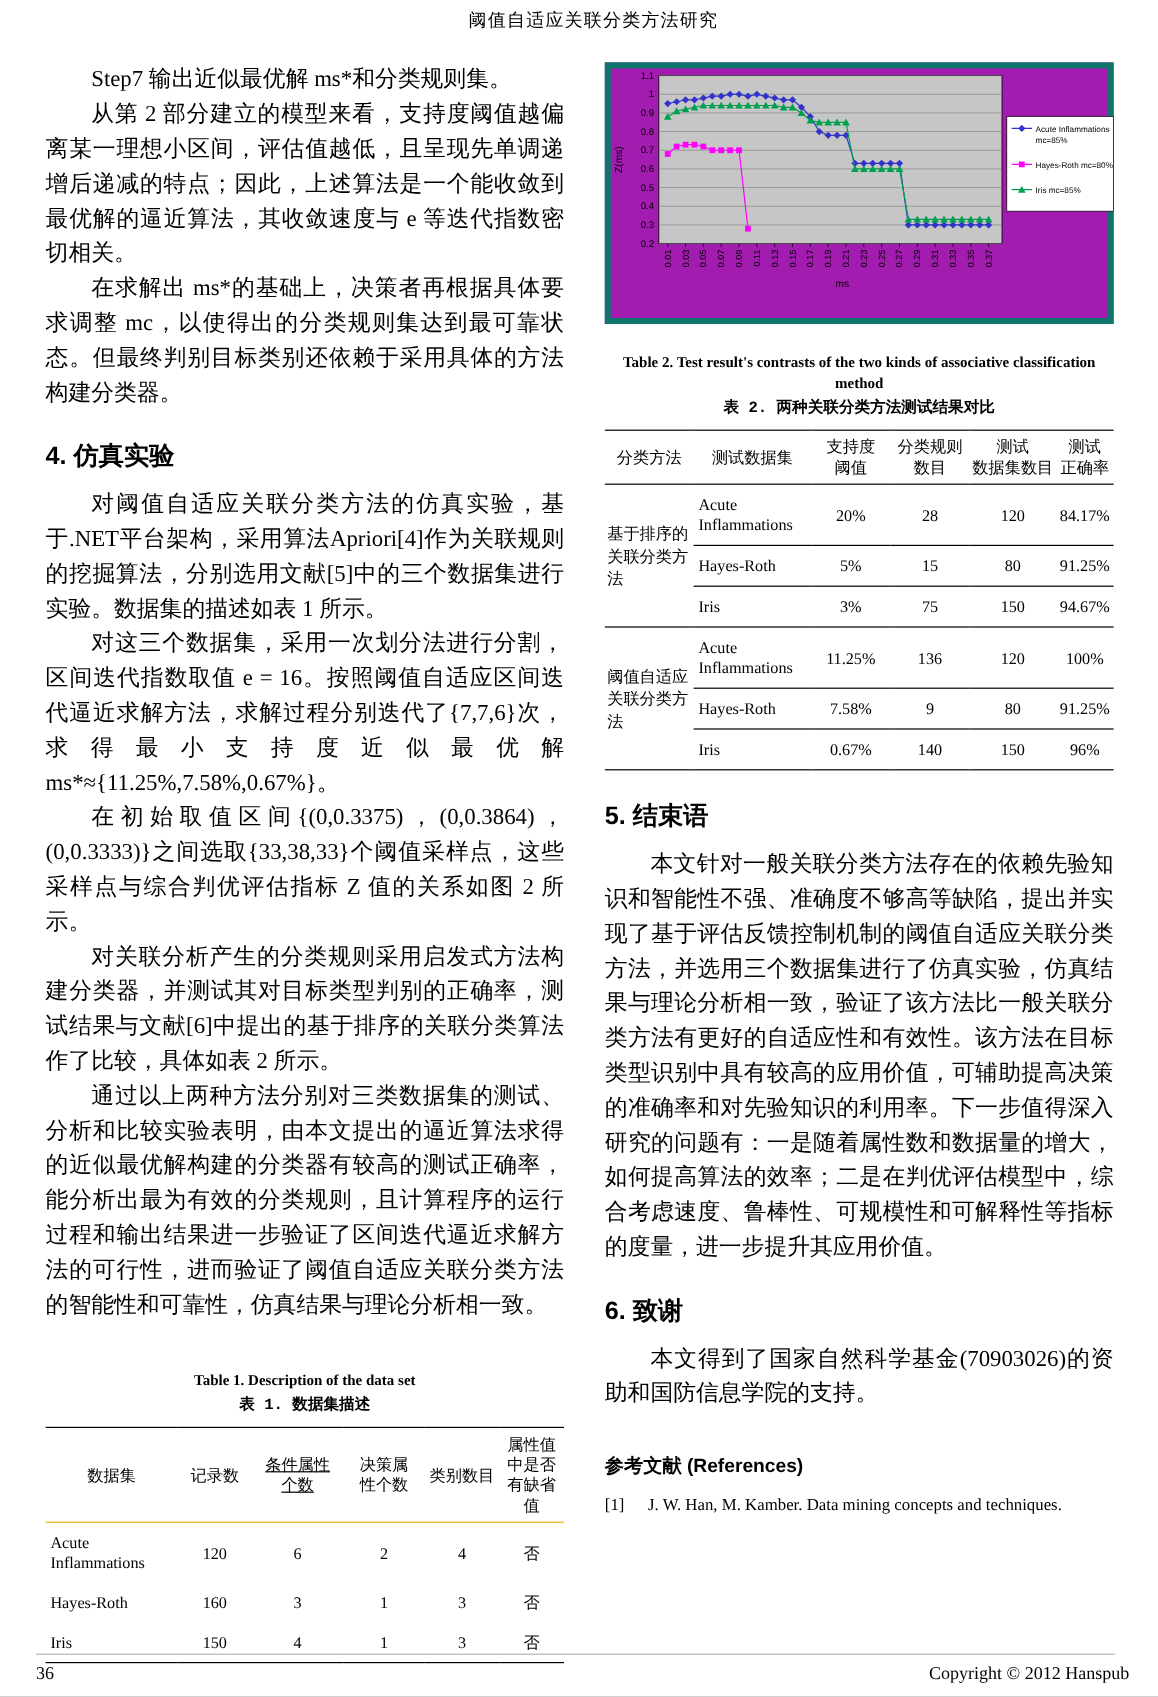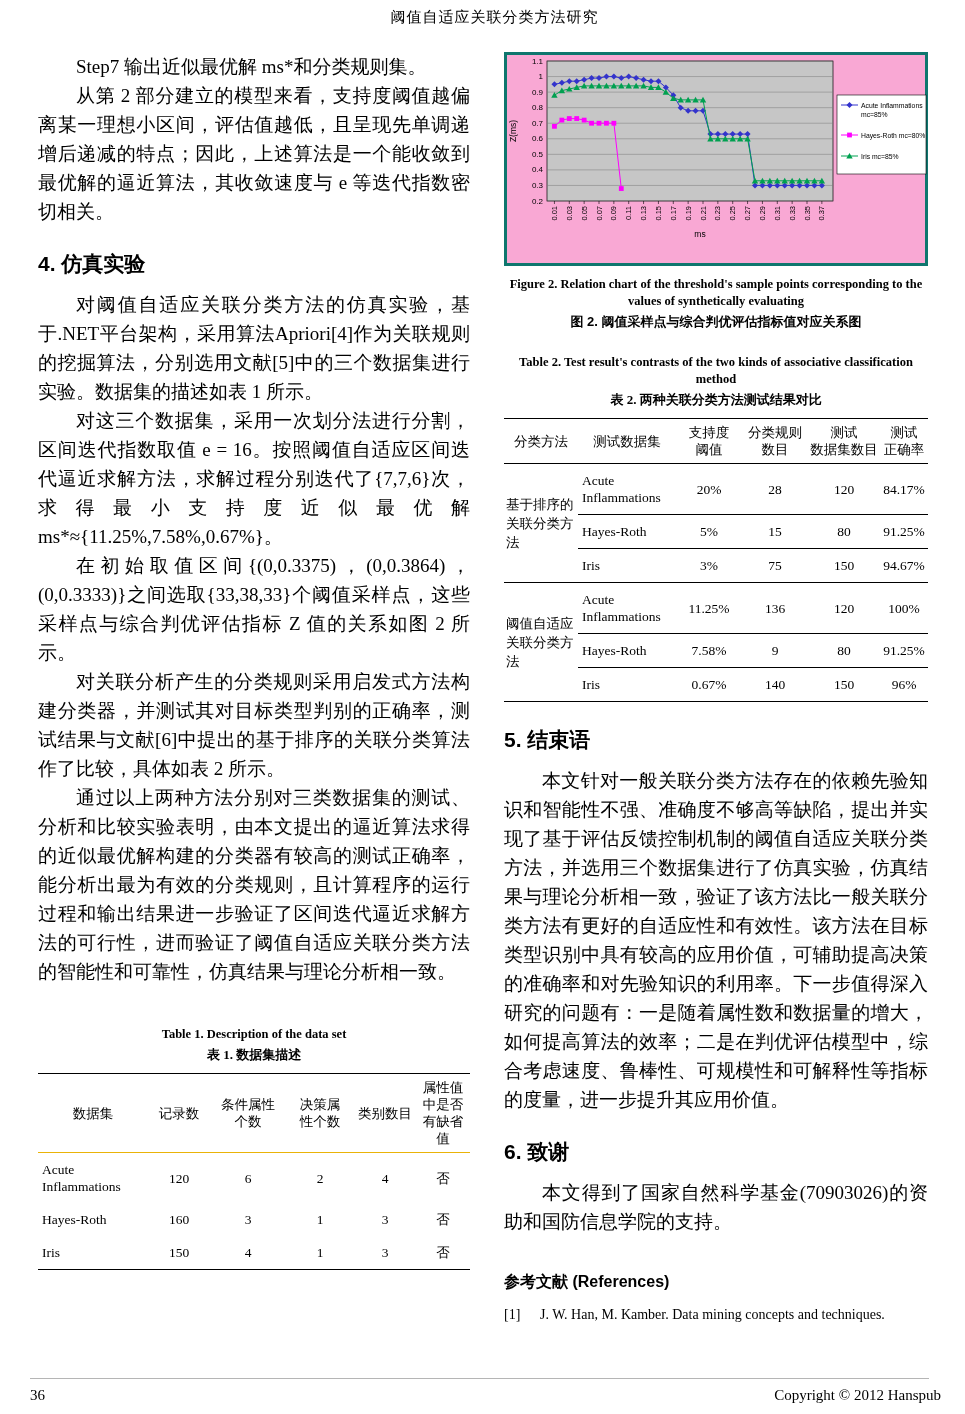--- a/index.html
+++ b/index.html
@@ -6,35 +6,35 @@
   .page{position:relative;width:965px;height:1414px;background:#fff;margin:0 auto;overflow:hidden;
         font-family:"Liberation Serif","DejaVu Serif",serif;color:#000;}
   .header{position:absolute;top:8px;left:12px;width:100%;text-align:center;font-size:15px;letter-spacing:1px;}
   .col{position:absolute;top:52px;}
   .col-left{left:38px;width:432px;}
   .col-right{left:504px;width:424px;}
   p.body{margin:0;font-size:19px;line-height:29px;text-align:justify;text-indent:2em;}
   h2.sec{font-family:"Liberation Sans","DejaVu Sans",sans-serif;font-size:21px;font-weight:bold;margin:24px 0 12px 0;}
   h2.refs-h{font-size:16px;margin-top:36px;}
   
-  .figure{border:3px solid #0f766e;background:#f9a8d4;}
+  .figure{border:5px solid #0f766e;background:#a21caf;}
   .figure svg{display:block;}
   .fig-caption{margin-top:10px;text-align:center;font-weight:bold;font-size:12.5px;line-height:17px;}
   .fig-caption .zh{font-family:"Liberation Sans","DejaVu Sans",sans-serif;font-size:13px;margin-top:3px;}
   
   .tbl-caption{text-align:center;font-weight:bold;font-size:12.5px;line-height:17px;}
-  .tbl-caption .zh{font-family:Liberation Serif, serif;font-size:13px;margin-top:3px;}
+  .tbl-caption .zh{font-family:Liberation Mono, monospace;font-size:13px;margin-top:3px;}
   .t1cap{margin-top:40px;}
   .t2cap{margin-top:24px;}
   table{border-collapse:collapse;width:100%;margin-top:10px;font-size:13.5px;}
   th{font-weight:normal;white-space:pre-line;text-align:center;vertical-align:middle;padding:5px 2px;line-height:17px;}
   td{text-align:center;vertical-align:middle;padding:8px 2px;line-height:17px;}
   .t1{border-top:1.5px solid #000;border-bottom:1.5px solid #000;}
   .t1 thead th{border-bottom:1px solid #eab308;}
-  .t1 th:nth-child(1){width:106px;} .t1 th:nth-child(2){width:58px;} .t1 th:nth-child(3){width:72px;}
+  .t1 th:nth-child(1){width:106px;} .t1 th:nth-child(2){width:58px;} .t1 th:nth-child(3){width:72px;text-decoration:underline;}
   .t1 th:nth-child(4){width:64px;} .t1 th:nth-child(5){width:58px;}
   .t2{border-top:1.5px solid #000;border-bottom:1.5px solid #000;}
   .t2 thead th{border-bottom:1px solid #000;}
   .t2 tbody td{border-bottom:1px solid #000;}
   .t2 th:nth-child(1){width:70px;} .t2 th:nth-child(2){width:94px;} .t2 th:nth-child(3){width:62px;margin-top:40px;}
   .t2 th:nth-child(4){width:62px;} .t2 th:nth-child(5){width:68px;}
   td.c-left{text-align:left;padding-left:4px;}
   td.group-cell{text-align:left;padding:4px 2px;line-height:19px;}
   
   p.ref{margin:4px 0 0 0;font-size:14px;line-height:19px;display:flex;}
@@ -47,20 +47,21 @@
 </head>
 <body>
 
 <div class="page">
 
   <div class="header">阈值自适应关联分类方法研究</div>
 
   <div class="col col-left">
     <p class="body">Step7  输出近似最优解 ms*和分类规则集。</p>
     <p class="body">从第 2 部分建立的模型来看，支持度阈值越偏离某一理想小区间，评估值越低，且呈现先单调递增后递减的特点；因此，上述算法是一个能收敛到最优解的逼近算法，其收敛速度与 e 等迭代指数密切相关。</p>
+    <p class="body">在求解出 ms*的基础上，决策者再根据具体要求调整 mc，以使得出的分类规则集达到最可靠状态。但最终判别目标类别还依赖于采用具体的方法构建分类器。</p>
 
     <h2 class="sec">4. 仿真实验</h2>
 
     <p class="body">对阈值自适应关联分类方法的仿真实验，基于.NET平台架构，采用算法Apriori[4]作为关联规则的挖掘算法，分别选用文献[5]中的三个数据集进行实验。数据集的描述如表 1 所示。</p>
     <p class="body">对这三个数据集，采用一次划分法进行分割，区间迭代指数取值 e = 16。按照阈值自适应区间迭代逼近求解方法，求解过程分别迭代了{7,7,6}次，求得最小支持度近似最优解 ms*≈{11.25%,7.58%,0.67%}。</p>
     <p class="body">在初始取值区间{(0,0.3375)，(0,0.3864)，(0,0.3333)}之间选取{33,38,33}个阈值采样点，这些采样点与综合判优评估指标 Z 值的关系如图 2 所示。</p>
     <p class="body">对关联分析产生的分类规则采用启发式方法构建分类器，并测试其对目标类型判别的正确率，测试结果与文献[6]中提出的基于排序的关联分类算法作了比较，具体如表 2 所示。</p>
     <p class="body">通过以上两种方法分别对三类数据集的测试、分析和比较实验表明，由本文提出的逼近算法求得的近似最优解构建的分类器有较高的测试正确率，能分析出最为有效的分类规则，且计算程序的运行过程和输出结果进一步验证了区间迭代逼近求解方法的可行性，进而验证了阈值自适应关联分类方法的智能性和可靠性，仿真结果与理论分析相一致。</p>
 
     <div class="tbl-caption t1cap">
@@ -268,24 +269,20 @@
           <text x="354" y="53" font-size="6.8" font-family="Liberation Sans, sans-serif">Acute Inflammations</text>
           <text x="354" y="62" font-size="6.8" font-family="Liberation Sans, sans-serif">mc=85%</text>
           <line x1="334" x2="351" y1="80" y2="80" stroke="#ff00ff" stroke-width="1"></line>
           <rect x="340.1" y="77.6" width="4.8" height="4.8" fill="#ff00ff"></rect>
           <text x="354" y="83" font-size="6.8" font-family="Liberation Sans, sans-serif">Hayes-Roth mc=80%</text>
           <line x1="334" x2="351" y1="101" y2="101" stroke="#00a050" stroke-width="1"></line>
           <polygon points="342.5,97.9 345.7,103.6 339.3,103.6" fill="#00a050"></polygon>
           <text x="354" y="104" font-size="6.8" font-family="Liberation Sans, sans-serif">Iris mc=85%</text>
         </svg>
     </div>
-    <div class="fig-caption">
-      <div class="en">Figure 2. Relation chart of the threshold's sample points corresponding to the values of synthetically evaluating</div>
-      <div class="zh">图 2.  阈值采样点与综合判优评估指标值对应关系图</div>
-    </div>
 
     <div class="tbl-caption t2cap">
       <div class="en">Table 2. Test result's contrasts of the two kinds of associative classification method</div>
       <div class="zh">表 2.  两种关联分类方法测试结果对比</div>
     </div>
     <table class="t2">
       <thead>
         <tr>
           <th>分类方法</th>
           <th>测试数据集</th>

